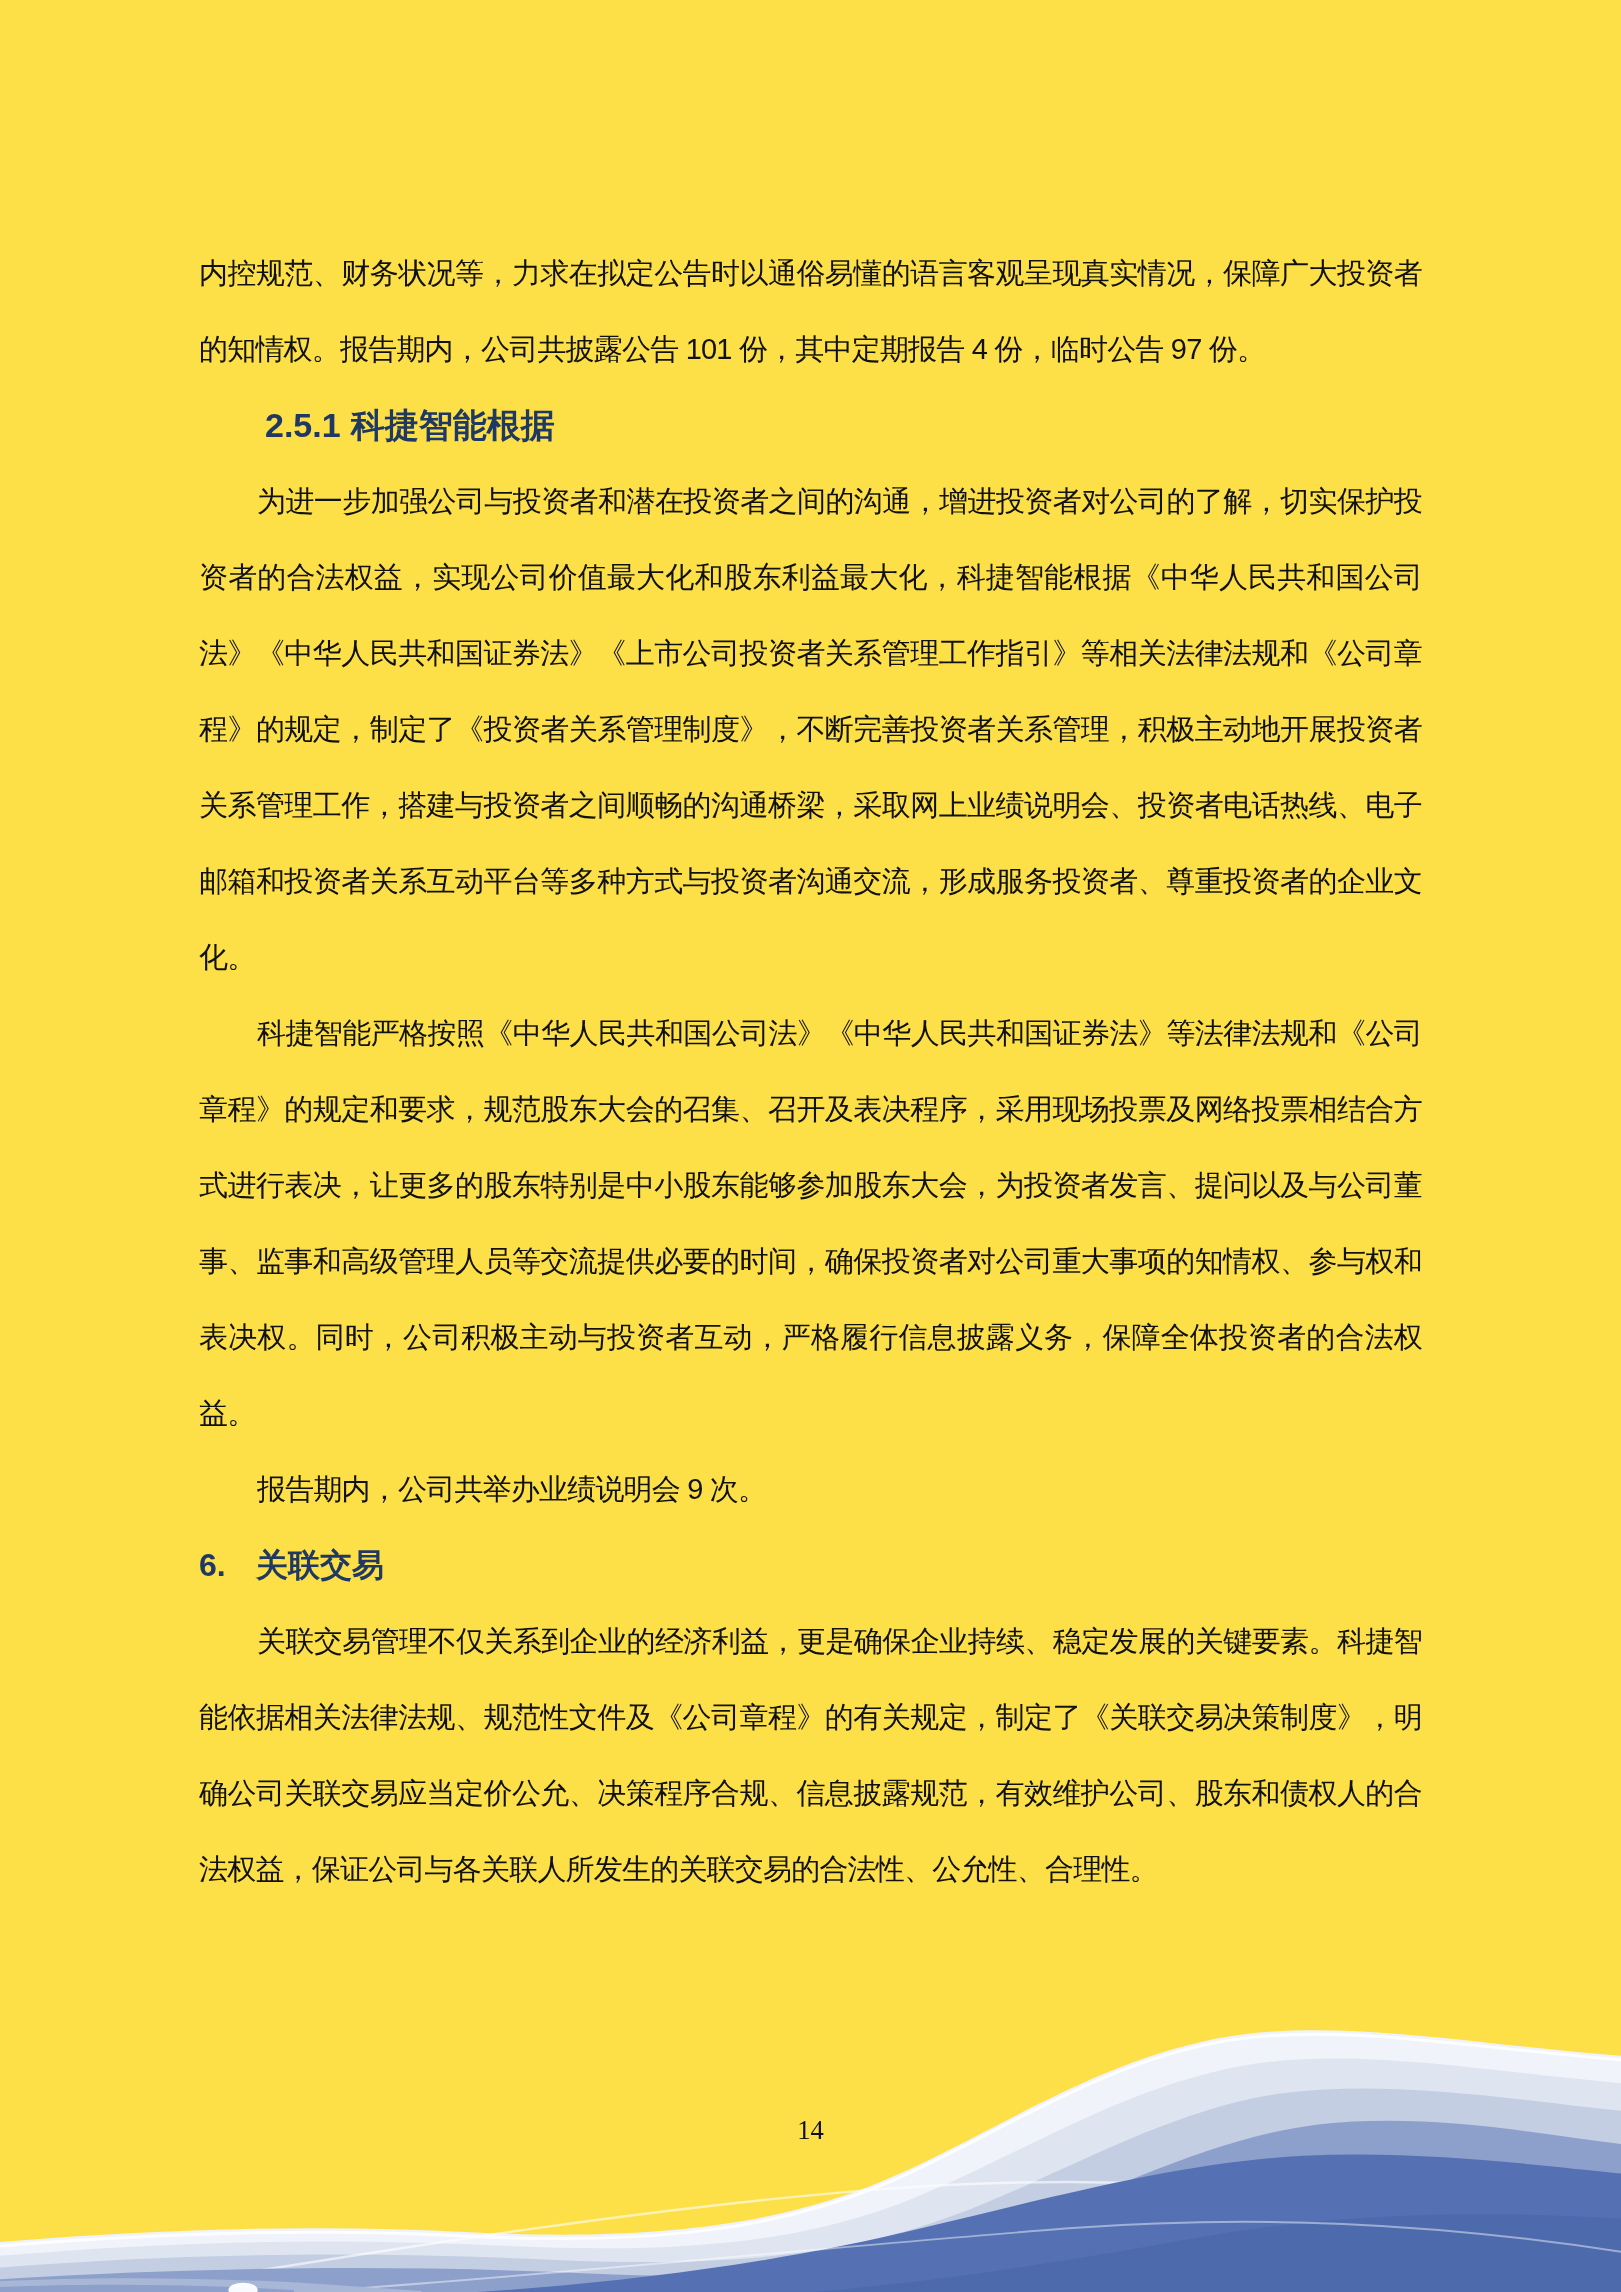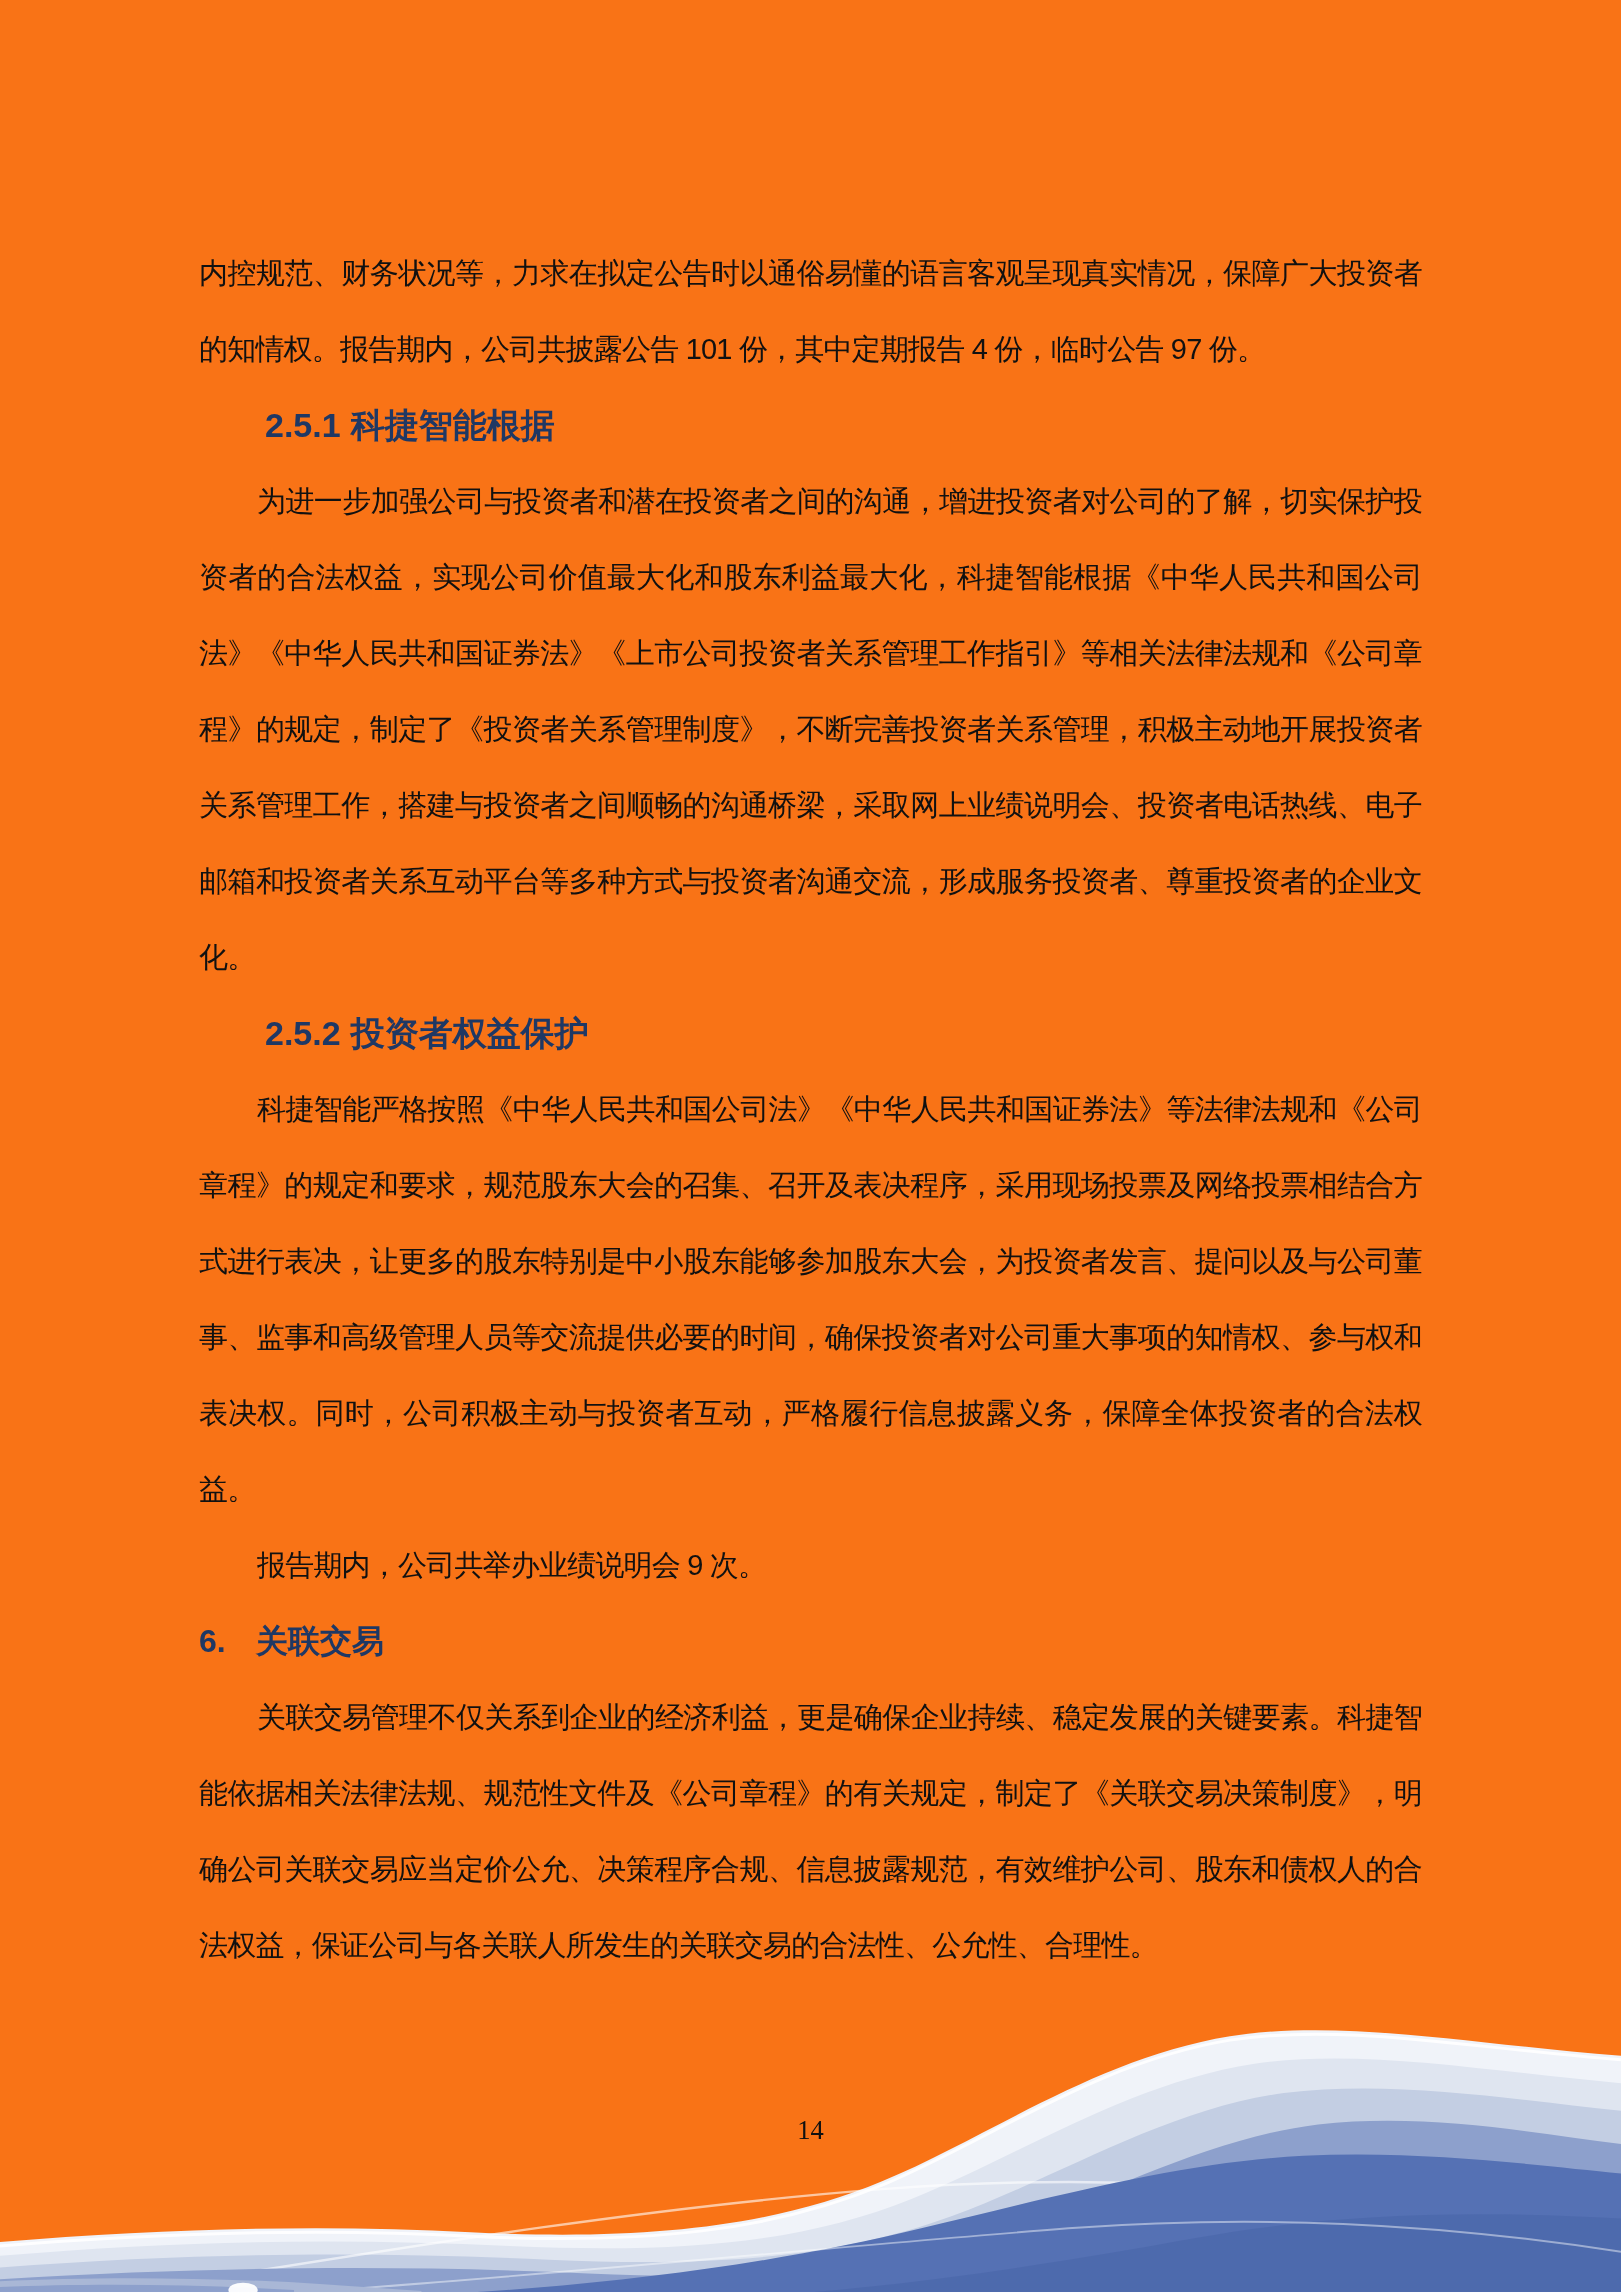--- a/index.html
+++ b/index.html
@@ -1,20 +1,20 @@
 <!DOCTYPE html>
 <html><head>
 <meta charset="utf-8">
 <style>
   html,body{margin:0;padding:0;background:#ffffff;}
   .page{
     position:relative;
     width:1621px;
     height:2293px;
-    background:#f97316;
+    background:#fde047;
     overflow:hidden;
     font-family:"Liberation Sans","DejaVu Sans",sans-serif;
     color:#111111;
   }
   .content{
     position:absolute;
     left:199px;
     right:199px;
     top:235px;
   }
@@ -79,23 +79,20 @@
 
     <p class="body no-indent">内控规范、财务状况等，力求在拟定公告时以通俗易懂的语言客观呈现真实情况，保障广大投资者的知情权。报告期内，公司共披露公告 101 份，其中定期报告 4 份，临时公告 97 份。</p>
 
 
     <h3 class="sub m14">
       <span class="hnum2">2.5.1</span><span>科捷智能根据</span>
     </h3>
 
     <p class="body">为进一步加强公司与投资者和潜在投资者之间的沟通，增进投资者对公司的了解，切实保护投资者的合法权益，实现公司价值最大化和股东利益最大化，科捷智能根据《中华人民共和国公司法》《中华人民共和国证券法》《上市公司投资者关系管理工作指引》等相关法律法规和《公司章程》的规定，制定了《投资者关系管理制度》，不断完善投资者关系管理，积极主动地开展投资者关系管理工作，搭建与投资者之间顺畅的沟通桥梁，采取网上业绩说明会、投资者电话热线、电子邮箱和投资者关系互动平台等多种方式与投资者沟通交流，形成服务投资者、尊重投资者的企业文化。</p>
 
-    <h3 class="sub m9">
-      <span class="hnum2">2.5.2</span><span>投资者权益保护</span>
-    </h3>
 
     <p class="body m10">科捷智能严格按照《中华人民共和国公司法》《中华人民共和国证券法》等法律法规和《公司章程》的规定和要求，规范股东大会的召集、召开及表决程序，采用现场投票及网络投票相结合方式进行表决，让更多的股东特别是中小股东能够参加股东大会，为投资者发言、提问以及与公司董事、监事和高级管理人员等交流提供必要的时间，确保投资者对公司重大事项的知情权、参与权和表决权。同时，公司积极主动与投资者互动，严格履行信息披露义务，保障全体投资者的合法权益。</p>
 
     <p class="body">报告期内，公司共举办业绩说明会 9 次。</p>
 
     <h2 class="sec m8">
       <span class="hnum">6.</span><span>关联交易</span>
     </h2>
 
     <p class="body m11">关联交易管理不仅关系到企业的经济利益，更是确保企业持续、稳定发展的关键要素。科捷智能依据相关法律法规、规范性文件及《公司章程》的有关规定，制定了《关联交易决策制度》，明确公司关联交易应当定价公允、决策程序合规、信息披露规范，有效维护公司、股东和债权人的合法权益，保证公司与各关联人所发生的关联交易的合法性、公允性、合理性。</p>

